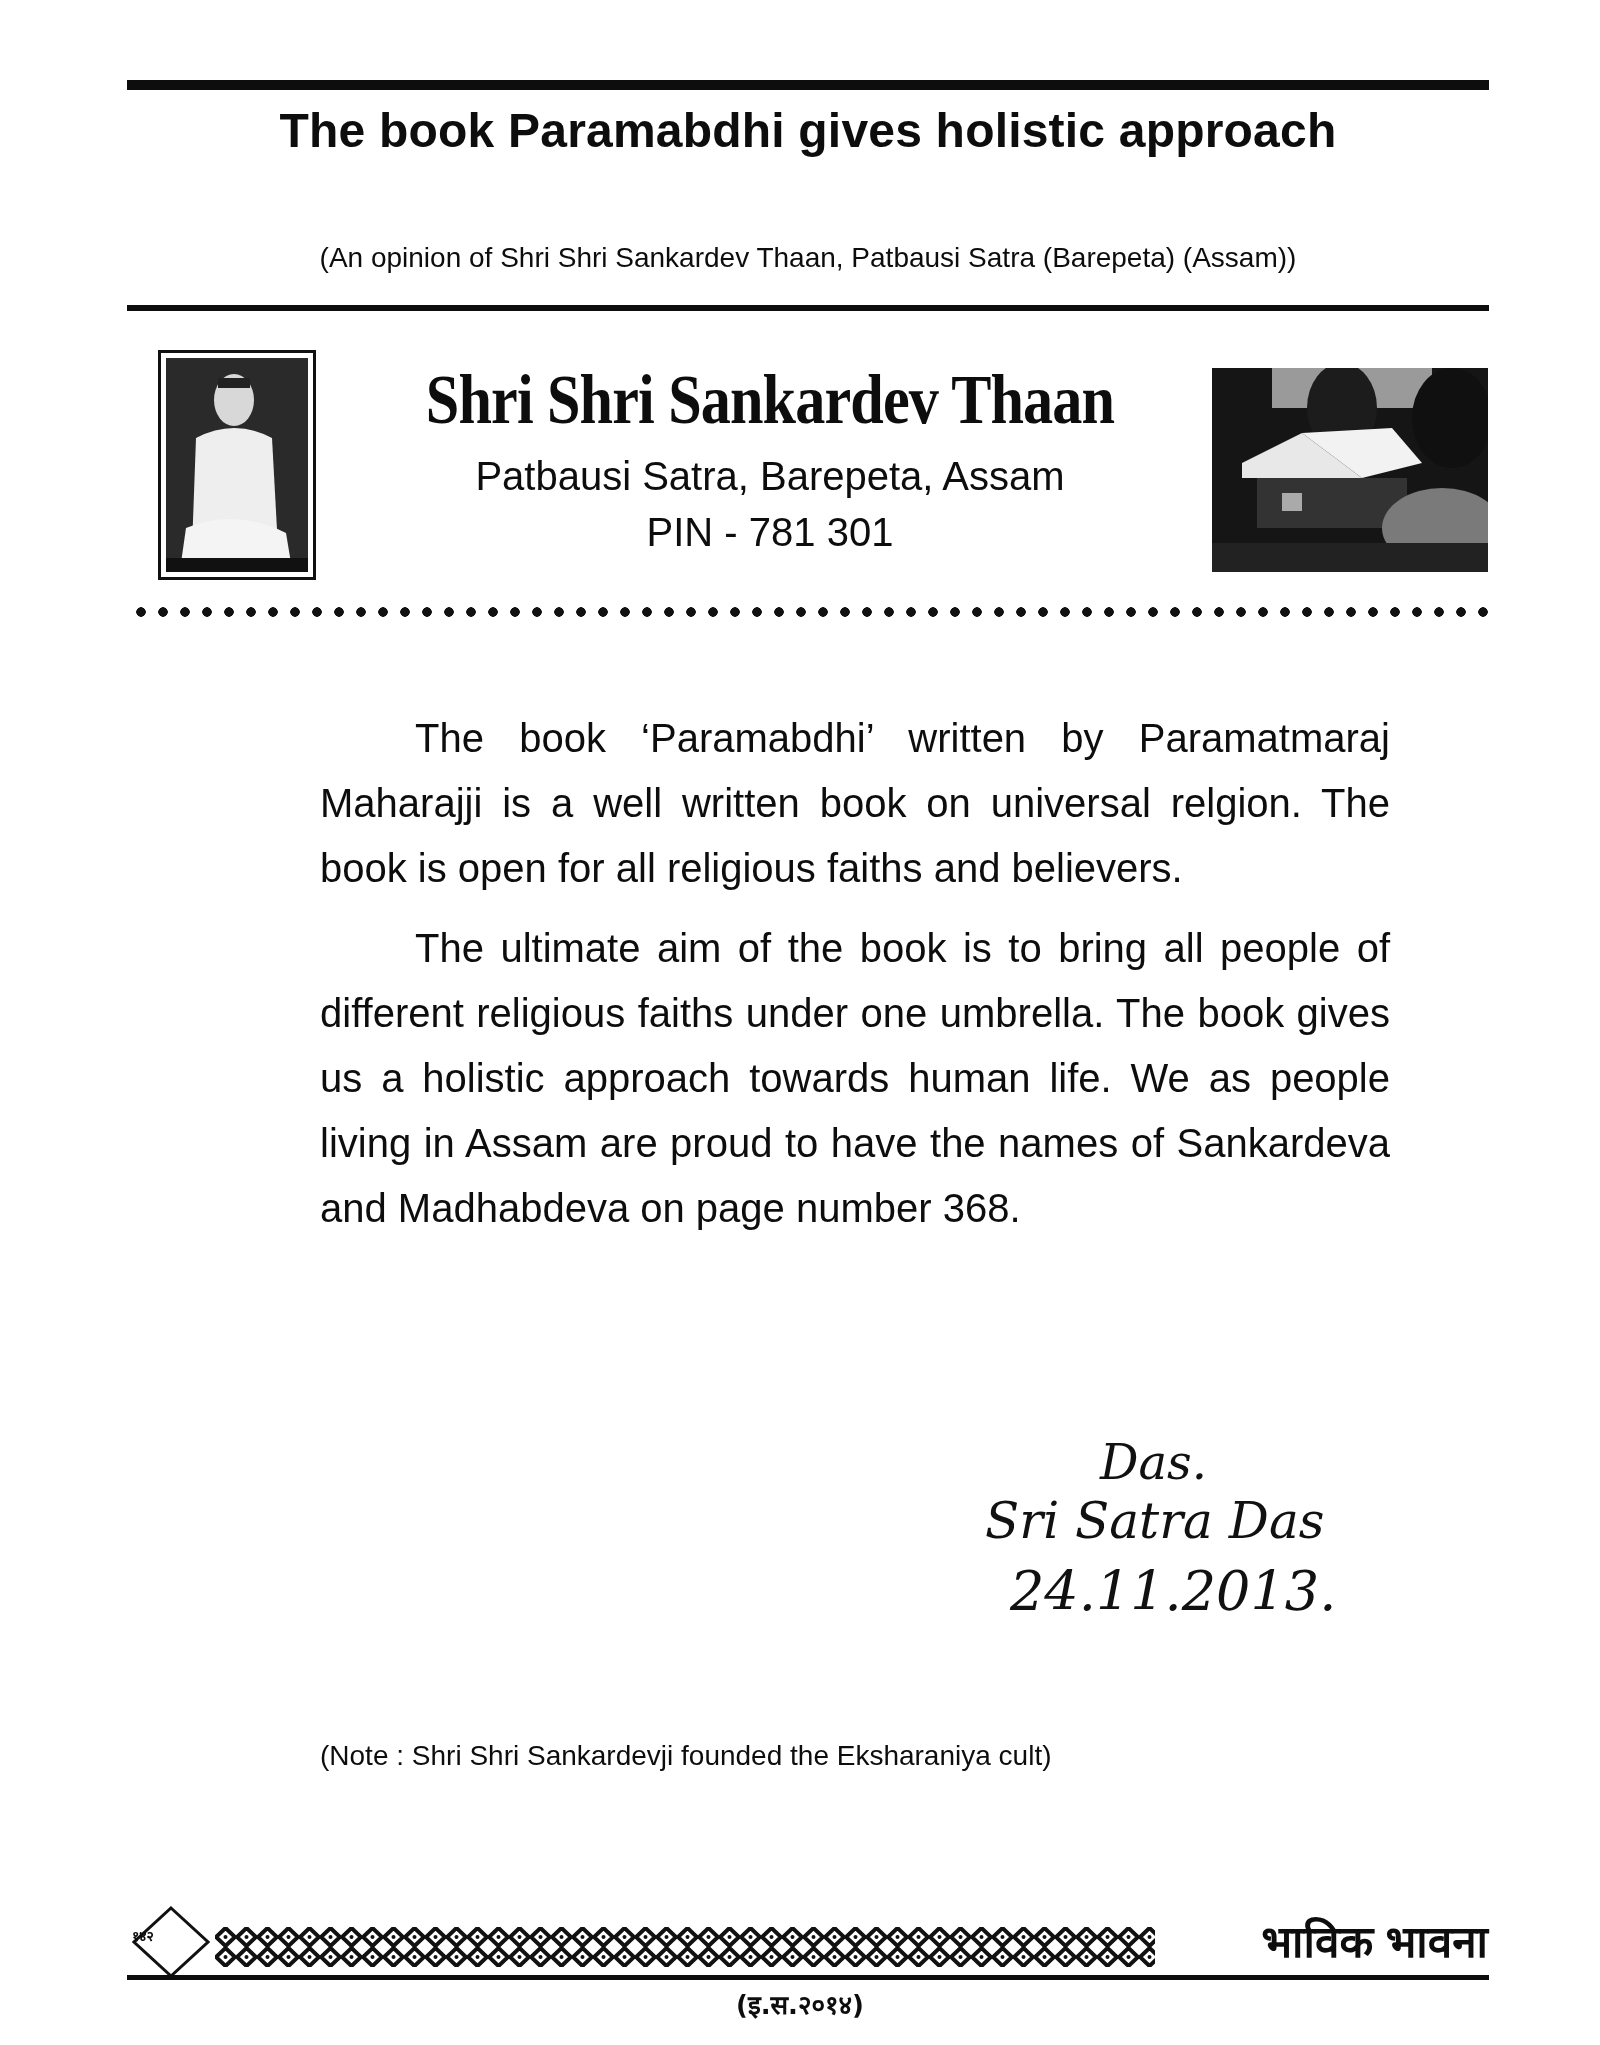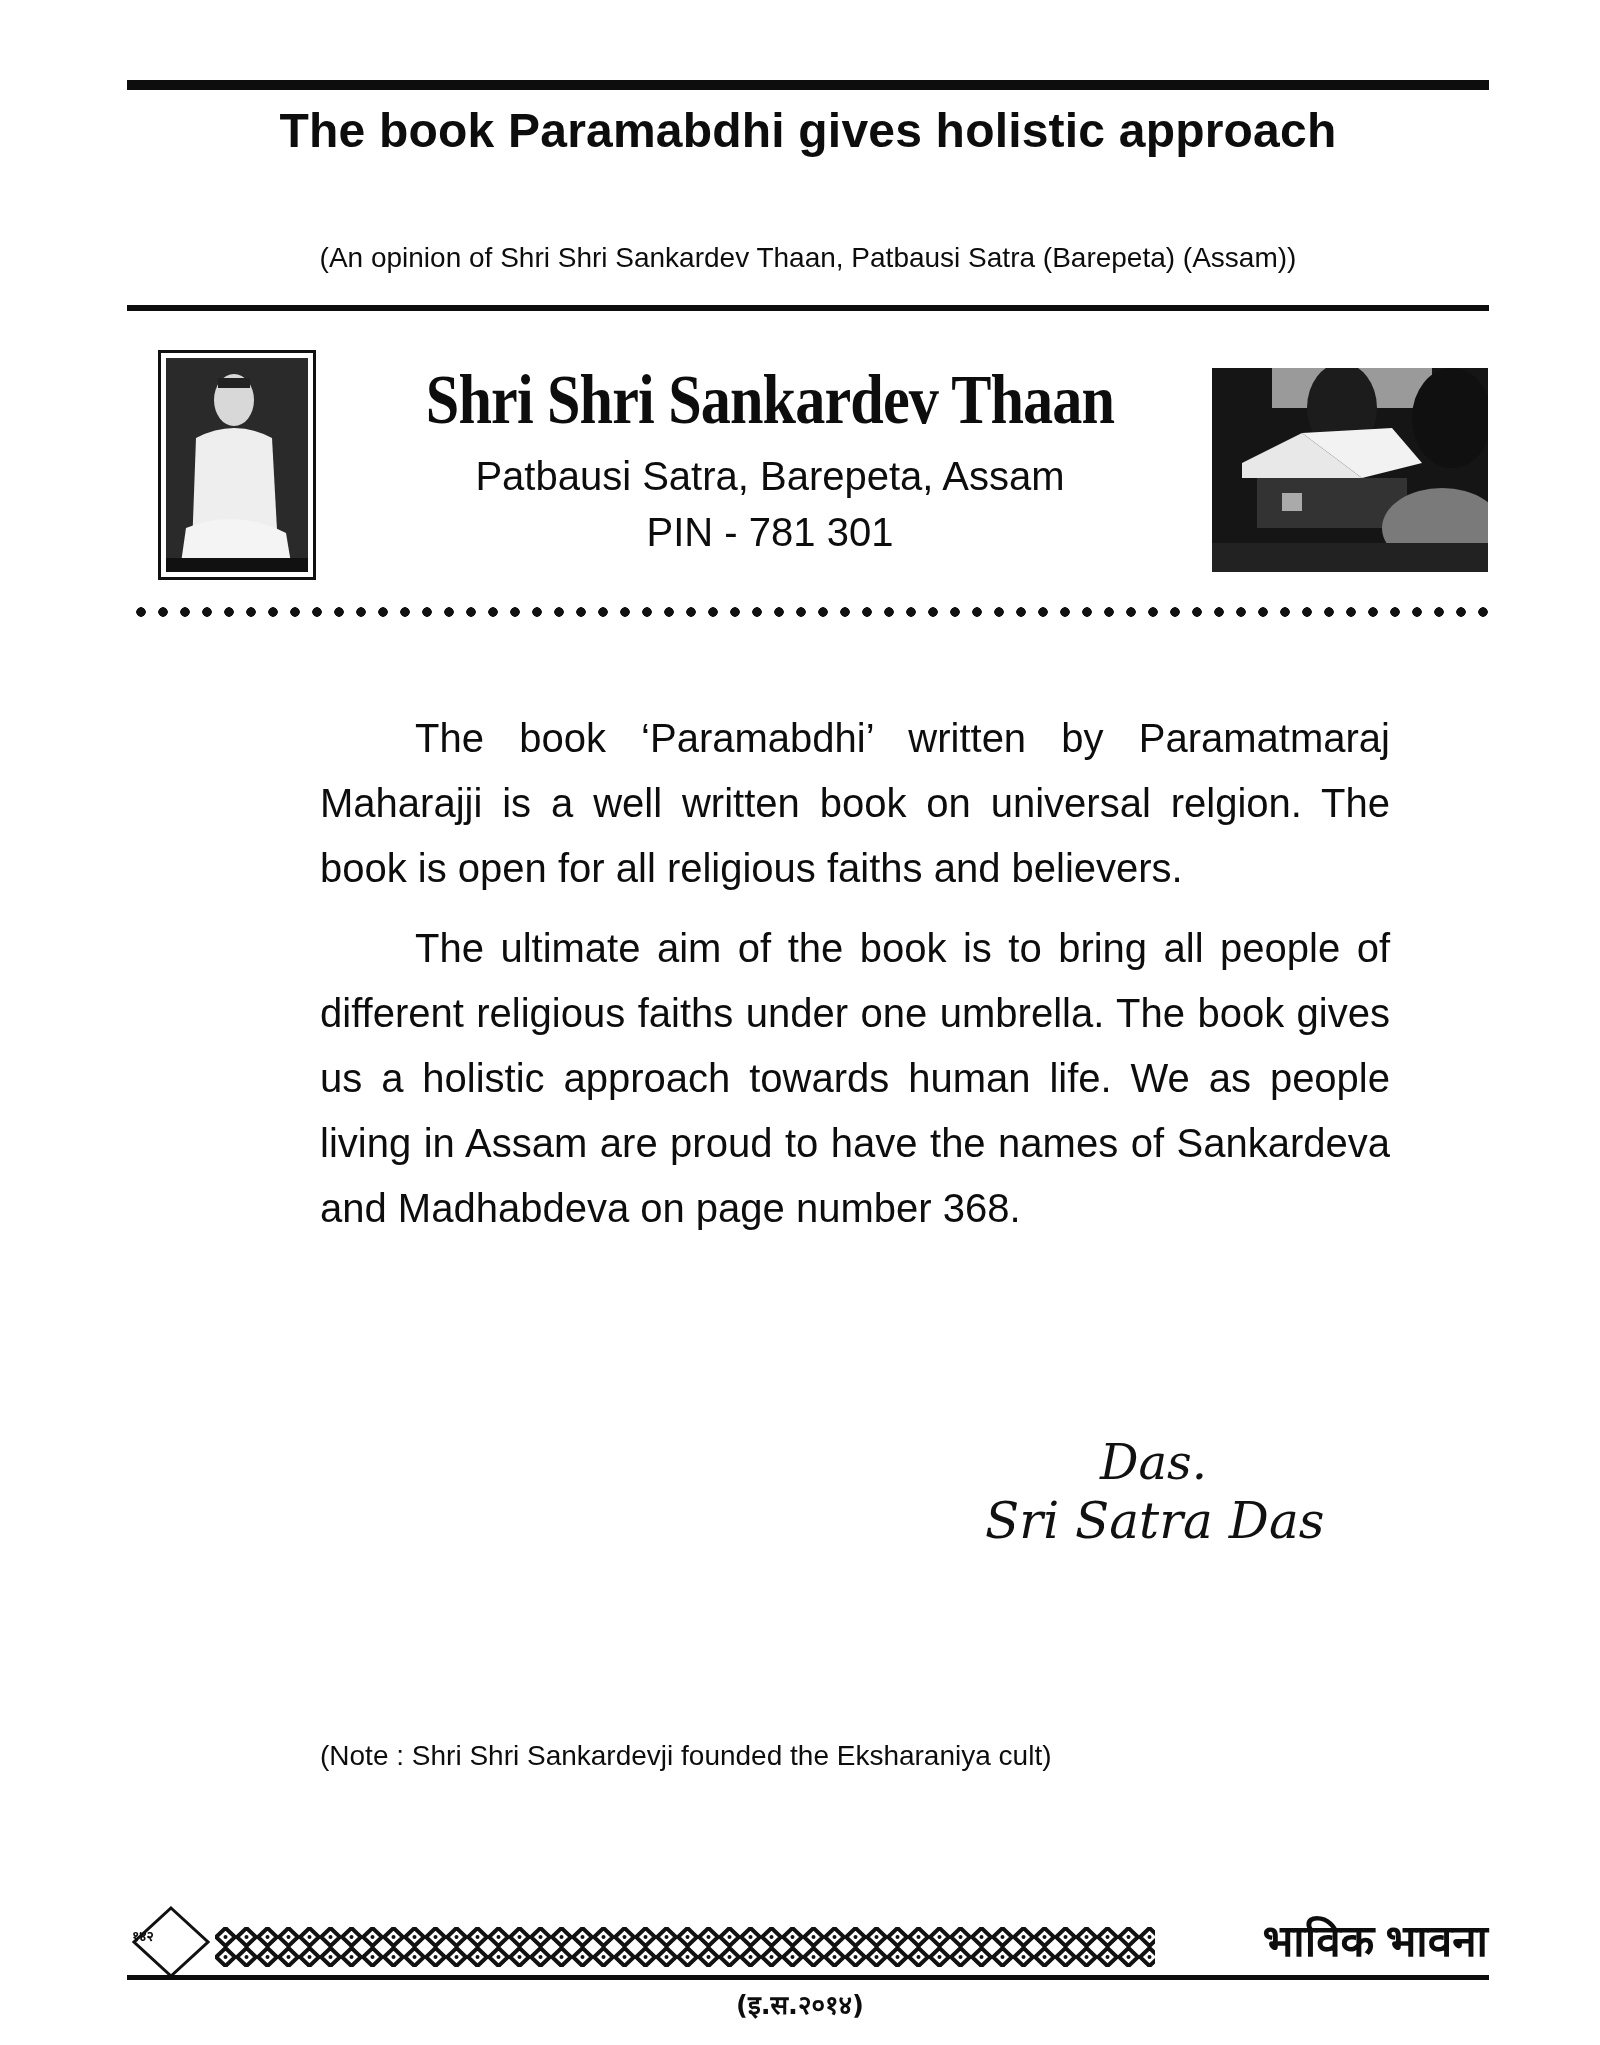--- a/index.html
+++ b/index.html
@@ -16,21 +16,21 @@
   .org-addr { left:330px; width:880px; top:452px; text-align:center; font-size:40px; line-height:48px; }
   .org-pin { left:330px; width:880px; top:508px; text-align:center; font-size:40px; line-height:48px; }
   .dots { left:130px; top:606px; width:1360px; height:12px; background-image:radial-gradient(circle, #111 4.5px, transparent 5px); background-size:22px 12px; background-repeat:repeat-x; }
   .body-text { left:320px; width:1070px; top:706px; font-size:40px; line-height:65px; text-align:justify; }
   .body-text p { margin:0 0 15px 0; text-indent:95px; }
   .signature { left:980px; top:1420px; width:430px; height:220px; }
   .sig-line { position:absolute; font-family:"DejaVu Serif", serif; font-style:italic; color:#111; white-space:nowrap; }
   .note { left:320px; top:1738px; width:900px; font-size:28px; line-height:36px; }
   .footer-diamond { left:132px; top:1906px; width:78px; height:72px; }
   .footer-pattern { left:215px; top:1927px; width:940px; height:40px; }
-  .footer-title { left:1158px; top:1916px; width:330px; text-align:right; font-weight:bold; font-size:44px; line-height:52px; font-family:Liberation Serif, serif; }
+  .footer-title { left:1158px; top:1916px; width:330px; text-align:right; font-weight:bold; font-size:44px; line-height:52px; font-family:Liberation Sans, sans-serif; }
   .rule-foot { left:127px; top:1975px; width:1362px; height:5px; background:#0d0d0d; }
   .footer-year { left:690px; top:1988px; width:220px; text-align:center; font-weight:bold; font-size:26px; line-height:34px; font-family:"DejaVu Sans", sans-serif; }
 </style>
 </head>
 <body>
 
 <div class="abs rule-top"></div>
 
 <div class="abs headline">
   <div>The book Paramabdhi gives holistic approach</div>
@@ -75,20 +75,21 @@
 <div class="abs dots"></div>
 
 <div class="abs body-text">
   <p>The book ‘Paramabdhi’ written by Paramatmaraj Maharajji is a well written book on universal relgion. The book is open for all religious faiths and believers.</p>
   <p>The ultimate aim of the book is to bring all people of different religious faiths under one umbrella. The book gives us a holistic approach towards human life. We as people living in Assam are proud to have the names of Sankardeva and Madhabdeva on page number 368.</p>
 </div>
 
 <div class="abs signature">
   <div class="sig-line" style="left:120px; top:0px; font-size:48px;margin-top:14px;">Das.</div>
   <div class="sig-line" style="left:5px; top:72px; font-size:50px;">Sri Satra Das</div>
+  <div class="sig-line" style="left:30px; top:140px; font-size:54px;">24.11.2013.</div>
 </div>
 
 <div class="abs note">(Note : Shri Shri Sankardevji founded the Eksharaniya cult)</div>
 
 <div class="abs footer-diamond">
   <svg width="78" height="72" viewBox="0 0 78 72" style="position:absolute;left:0;top:0;">
     <polygon points="39,2 76,36 39,70 2,36" fill="#fff" stroke="#111" stroke-width="3"></polygon>
   </svg>
   <div style="position:absolute;left:0;top:20px;width:78px;text-align:left;font-size:14px;font-weight:bold;font-family:'DejaVu Sans',sans-serif;">१४२</div>
 </div>

